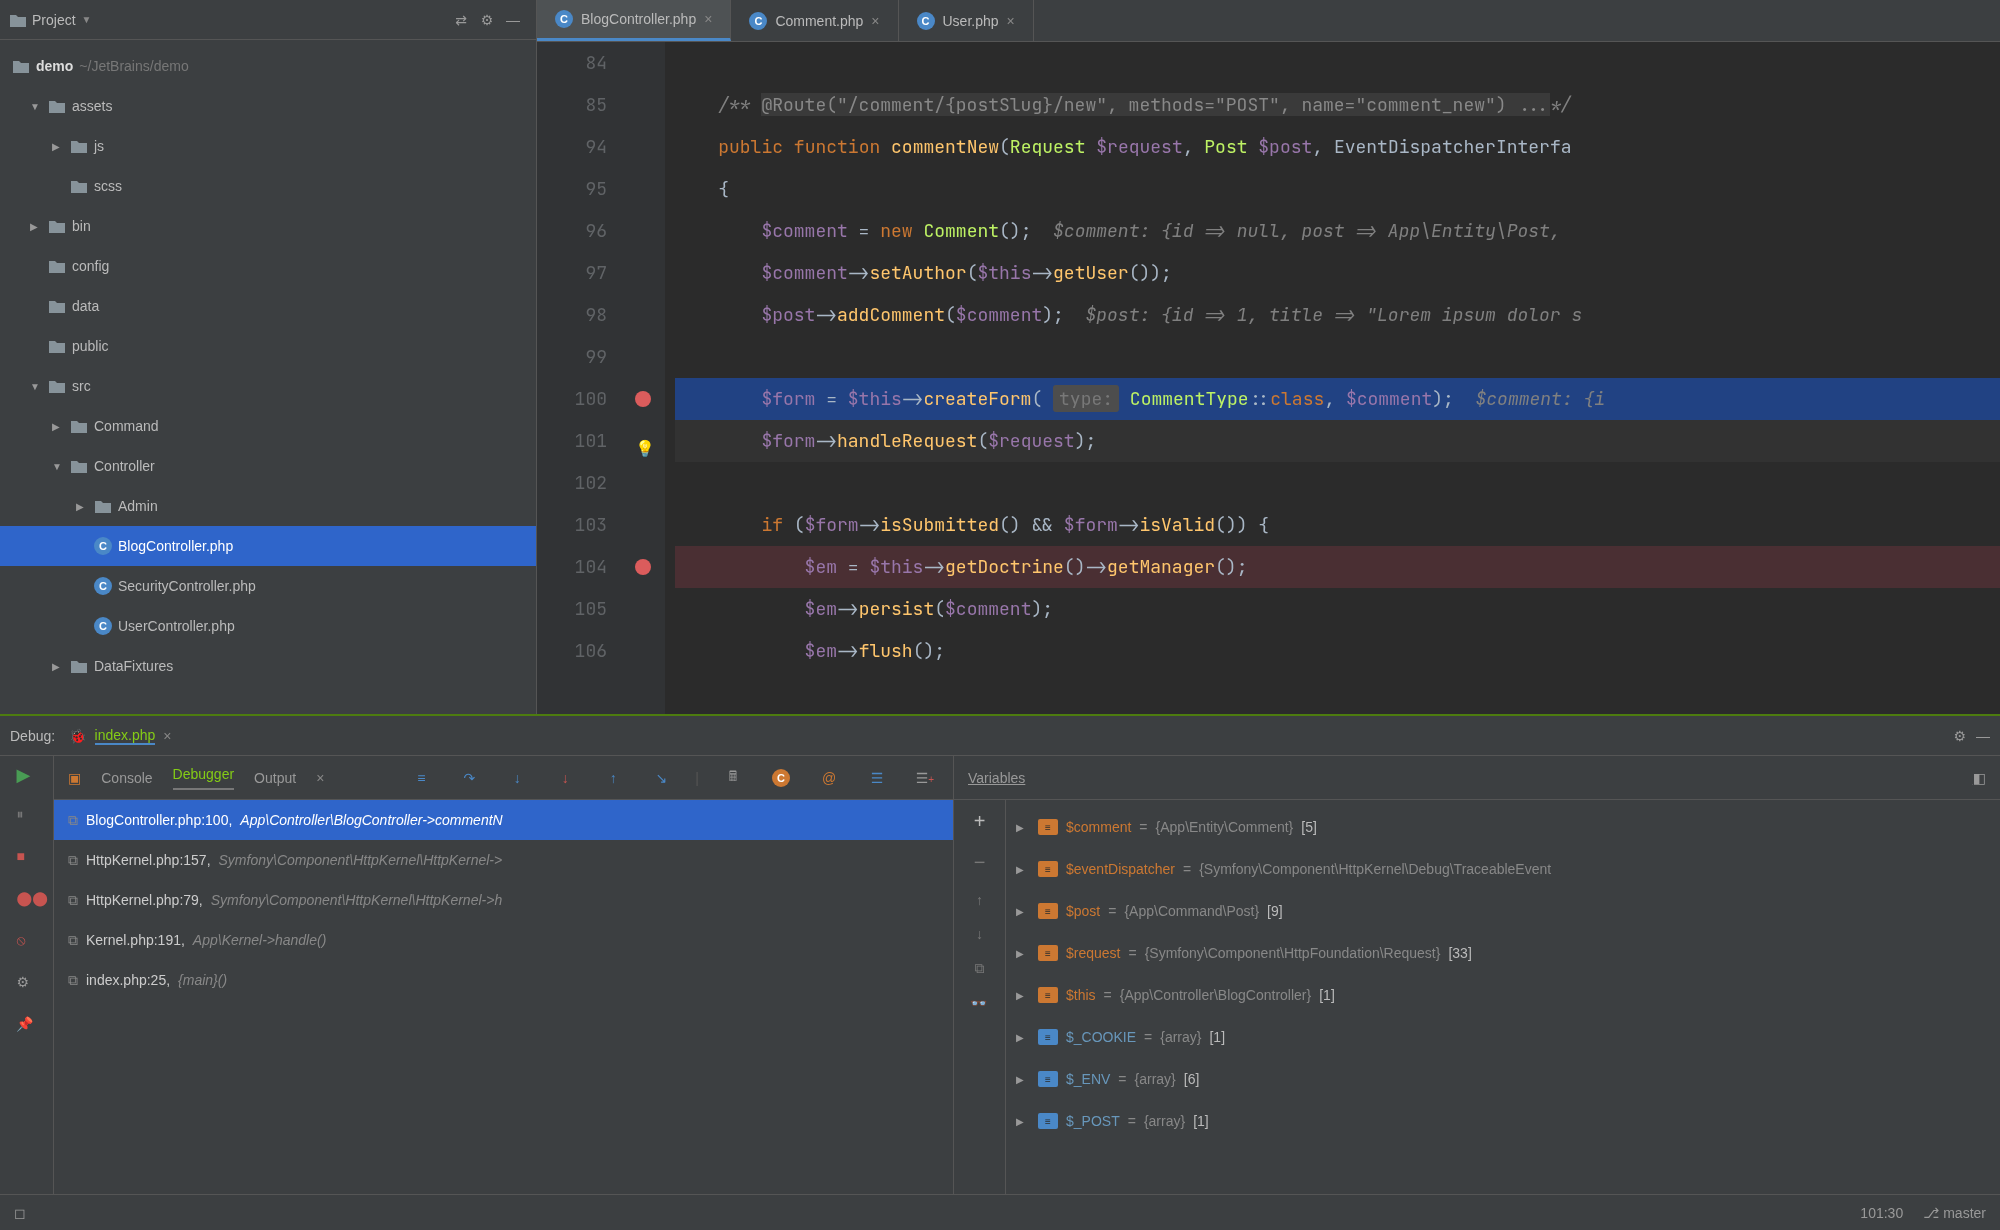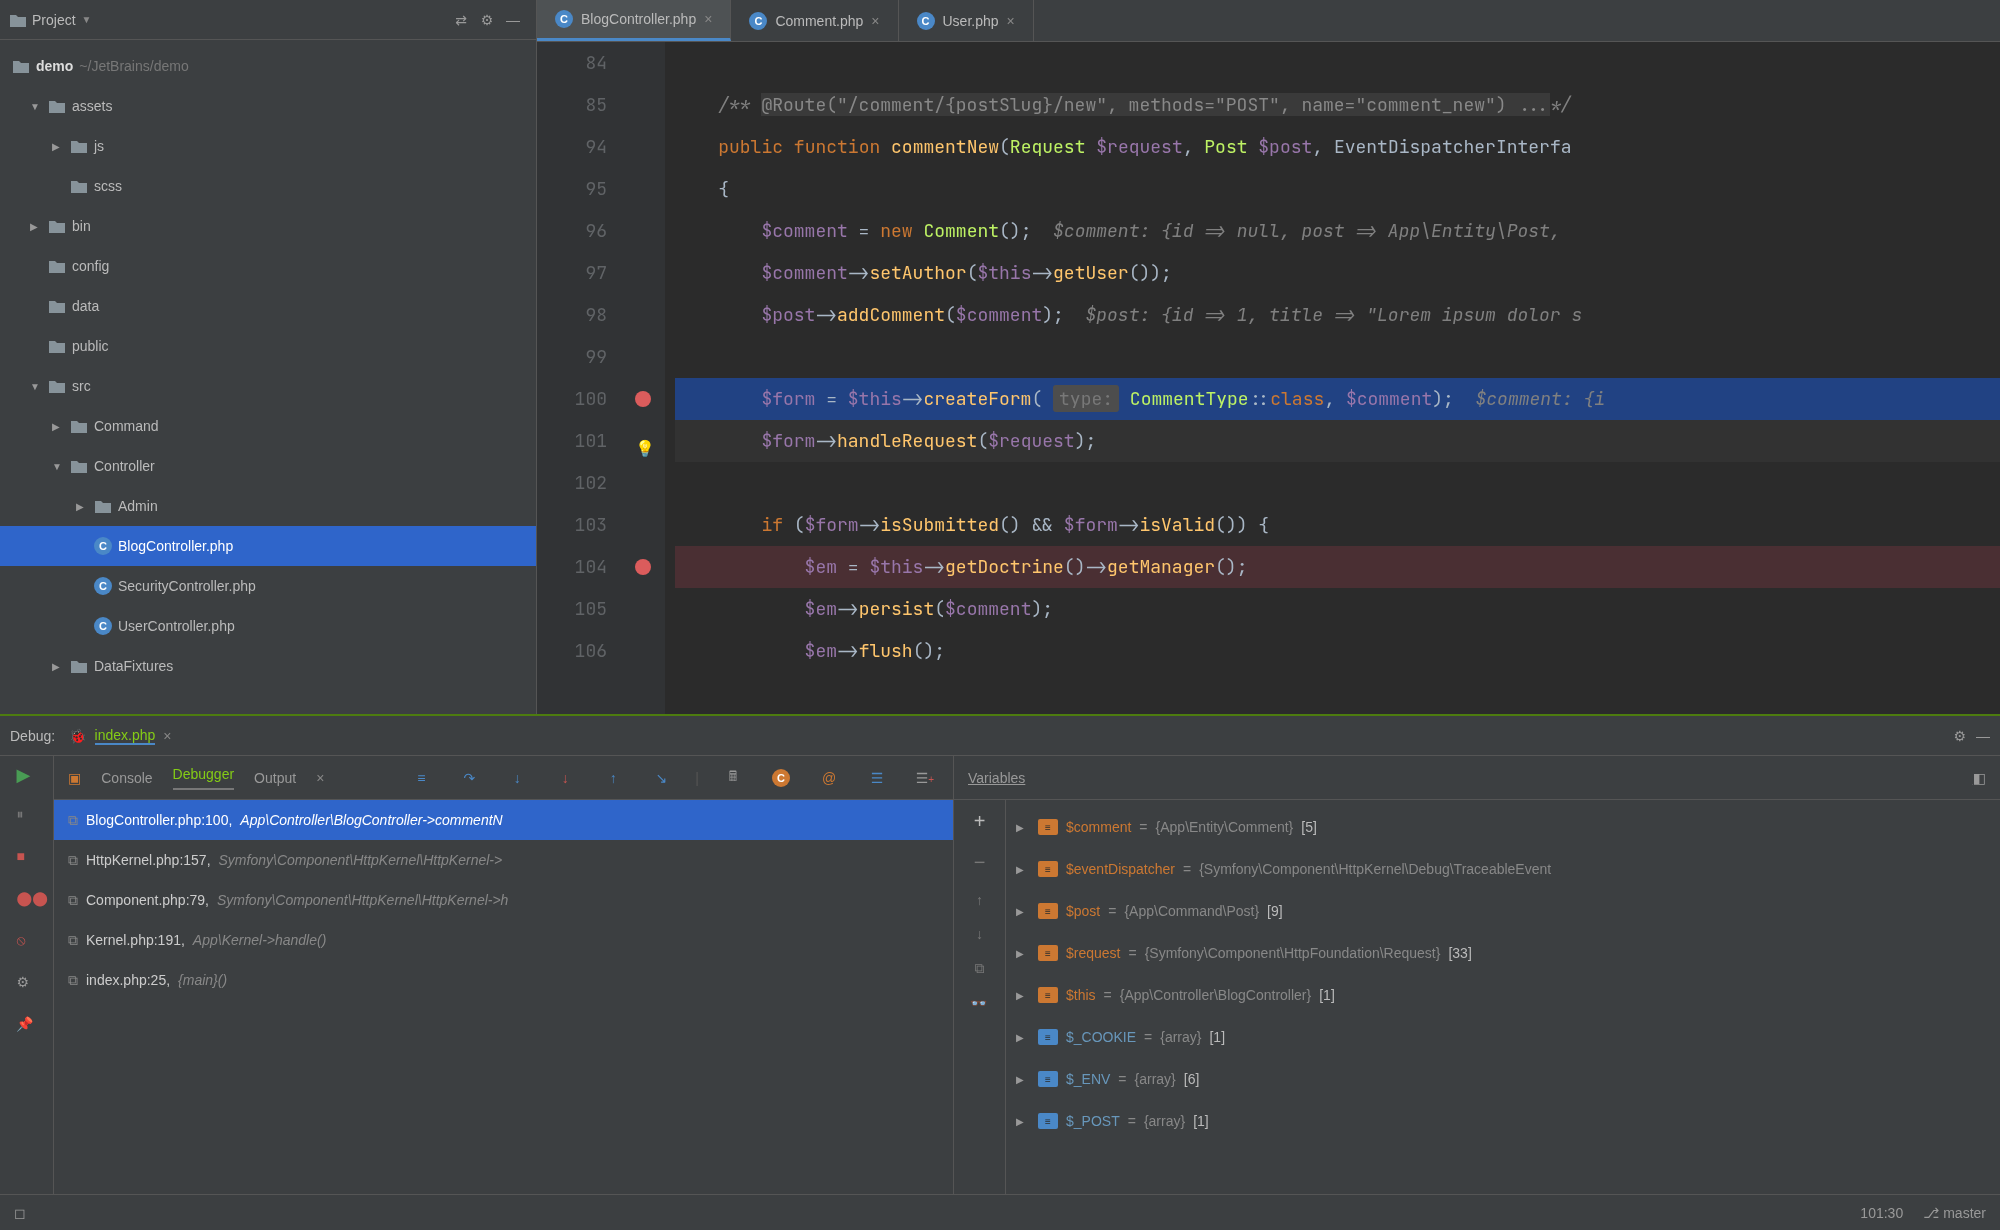--- a/index.html
+++ b/index.html
@@ -346,21 +346,21 @@
                 <span class="loc">BlogController.php:100,</span> 
                 <span class="cls">App\Controller\BlogController-&gt;commentN</span>
               </div>
               <div class="frame-row">
                 <span style="color:#888">⧉</span>
                 <span class="loc">HttpKernel.php:157,</span> 
                 <span class="cls">Symfony\Component\HttpKernel\HttpKernel-&gt;</span>
               </div>
               <div class="frame-row">
                 <span style="color:#888">⧉</span>
-                <span class="loc">Component.php:79,</span> 
+                <span class="loc">HttpKernel.php:79,</span> 
                 <span class="cls">Symfony\Component\HttpKernel\HttpKernel-&gt;h</span>
               </div>
               <div class="frame-row">
                 <span style="color:#888">⧉</span>
                 <span class="loc">Kernel.php:191,</span> 
                 <span class="cls">App\Kernel-&gt;handle()</span>
               </div>
               <div class="frame-row">
                 <span style="color:#888">⧉</span>
                 <span class="loc">index.php:25,</span> 

